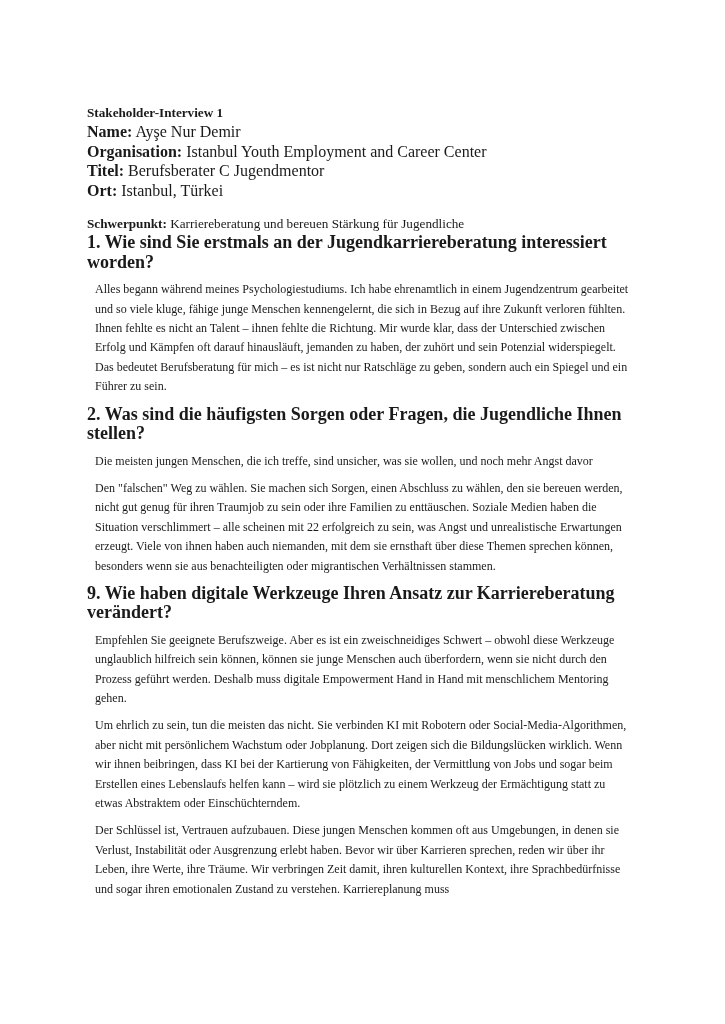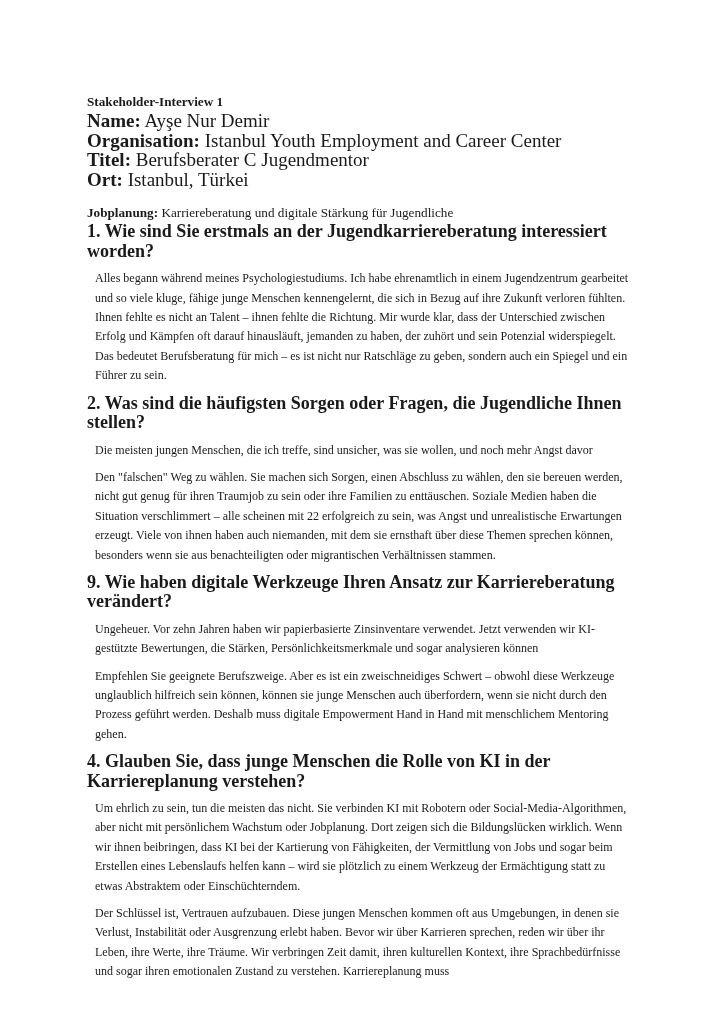--- a/index.html
+++ b/index.html
@@ -18,28 +18,28 @@
   .page {
     position: relative;
     width: 725px;
     height: 1024px;
     background: #ffffff;
     box-sizing: border-box;
   }
   .content {
     position: absolute;
     left: 87px;
-    top: 92px;
+    top: 103px;
     width: 553px;
   }
   .meta-block {
     margin: 0 0 14px 0;
   }
   .meta-line {
-    font-size: 19px;
+    font-size: 16px;
     line-height: 19.4px;
     margin: 0;
     white-space: nowrap;
   }
   .meta-line .lbl {
     font-weight: bold;
   }
   .doc-title {
     font-size: 13.2px;
     line-height: 19.4px;
@@ -96,43 +96,41 @@
         <span class="lbl">Titel:</span>
         <span>Berufsberater C Jugendmentor</span>
       </p>
       <p class="meta-line">
         <span class="lbl">Ort:</span>
         <span>Istanbul, Türkei</span>
       </p>
     </div>
 
     <p class="focus-line">
-      <span class="lbl">Jobplanung:</span>
-      <span>Karriereberatung und digitale Stärkung für Jugendliche</span>
+      <span class="lbl">Schwerpunkt:</span>
+      <span>Karriereberatung und bereuen Stärkung für Jugendliche</span>
     </p>
 
     <div class="qa">
       <p class="question">1. Wie sind Sie erstmals an der Jugendkarriereberatung interessiert worden?</p>
       <p class="answer">Alles begann während meines Psychologiestudiums. Ich habe ehrenamtlich in einem Jugendzentrum gearbeitet und so viele kluge, fähige junge Menschen kennengelernt, die sich in Bezug auf ihre Zukunft verloren fühlten. Ihnen fehlte es nicht an Talent – ihnen fehlte die Richtung. Mir wurde klar, dass der Unterschied zwischen Erfolg und Kämpfen oft darauf hinausläuft, jemanden zu haben, der zuhört und sein Potenzial widerspiegelt. Das bedeutet Berufsberatung für mich – es ist nicht nur Ratschläge zu geben, sondern auch ein Spiegel und ein Führer zu sein.</p>
     </div>
 
     <div class="qa">
       <p class="question">2. Was sind die häufigsten Sorgen oder Fragen, die Jugendliche Ihnen stellen?</p>
       <p class="answer">Die meisten jungen Menschen, die ich treffe, sind unsicher, was sie wollen, und noch mehr Angst davor</p>
       <p class="answer">Den "falschen" Weg zu wählen. Sie machen sich Sorgen, einen Abschluss zu wählen, den sie bereuen werden, nicht gut genug für ihren Traumjob zu sein oder ihre Familien zu enttäuschen. Soziale Medien haben die Situation verschlimmert – alle scheinen mit 22 erfolgreich zu sein, was Angst und unrealistische Erwartungen erzeugt. Viele von ihnen haben auch niemanden, mit dem sie ernsthaft über diese Themen sprechen können, besonders wenn sie aus benachteiligten oder migrantischen Verhältnissen stammen.</p>
     </div>
 
     <div class="qa">
       <p class="question">9. Wie haben digitale Werkzeuge Ihren Ansatz zur Karriereberatung verändert?</p>
-      <p class="answer">Ungeheuer. Vor zehn Jahren haben wir papierbasierte Zinsinventare verwendet. Jetzt verwenden wir KI-gestützte Bewertungen, die Stärken, Persönlichkeitsmerkmale und sogar analysieren können</p>
       <p class="answer">Empfehlen Sie geeignete Berufszweige. Aber es ist ein zweischneidiges Schwert – obwohl diese Werkzeuge unglaublich hilfreich sein können, können sie junge Menschen auch überfordern, wenn sie nicht durch den Prozess geführt werden. Deshalb muss digitale Empowerment Hand in Hand mit menschlichem Mentoring gehen.</p>
     </div>
 
     <div class="qa">
-      <p class="question">4. Glauben Sie, dass junge Menschen die Rolle von KI in der Karriereplanung verstehen?</p>
       <p class="answer">Um ehrlich zu sein, tun die meisten das nicht. Sie verbinden KI mit Robotern oder Social-Media-Algorithmen, aber nicht mit persönlichem Wachstum oder Jobplanung. Dort zeigen sich die Bildungslücken wirklich. Wenn wir ihnen beibringen, dass KI bei der Kartierung von Fähigkeiten, der Vermittlung von Jobs und sogar beim Erstellen eines Lebenslaufs helfen kann – wird sie plötzlich zu einem Werkzeug der Ermächtigung statt zu etwas Abstraktem oder Einschüchterndem.</p>
     </div>
 
     <div class="qa">
       <p class="answer">Der Schlüssel ist, Vertrauen aufzubauen. Diese jungen Menschen kommen oft aus Umgebungen, in denen sie Verlust, Instabilität oder Ausgrenzung erlebt haben. Bevor wir über Karrieren sprechen, reden wir über ihr Leben, ihre Werte, ihre Träume. Wir verbringen Zeit damit, ihren kulturellen Kontext, ihre Sprachbedürfnisse und sogar ihren emotionalen Zustand zu verstehen. Karriereplanung muss</p>
     </div>
 
   </div>
 </div>
 

